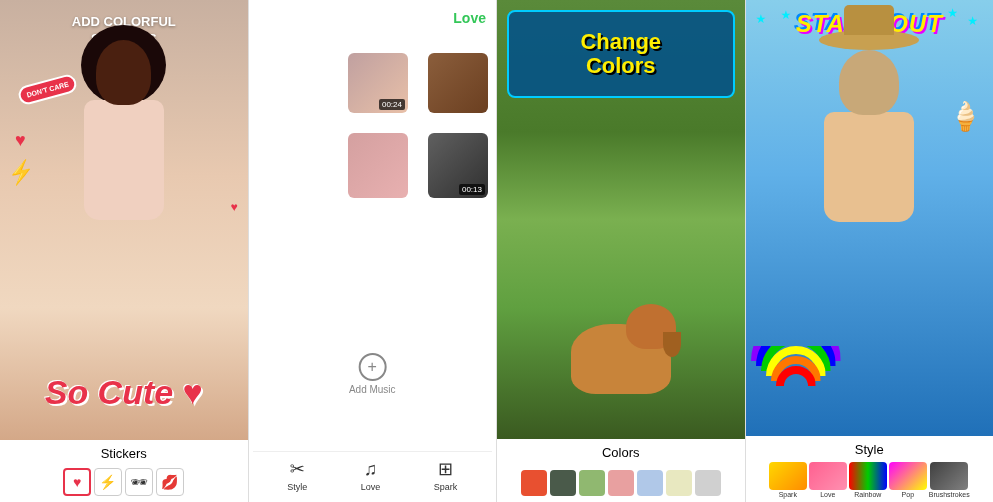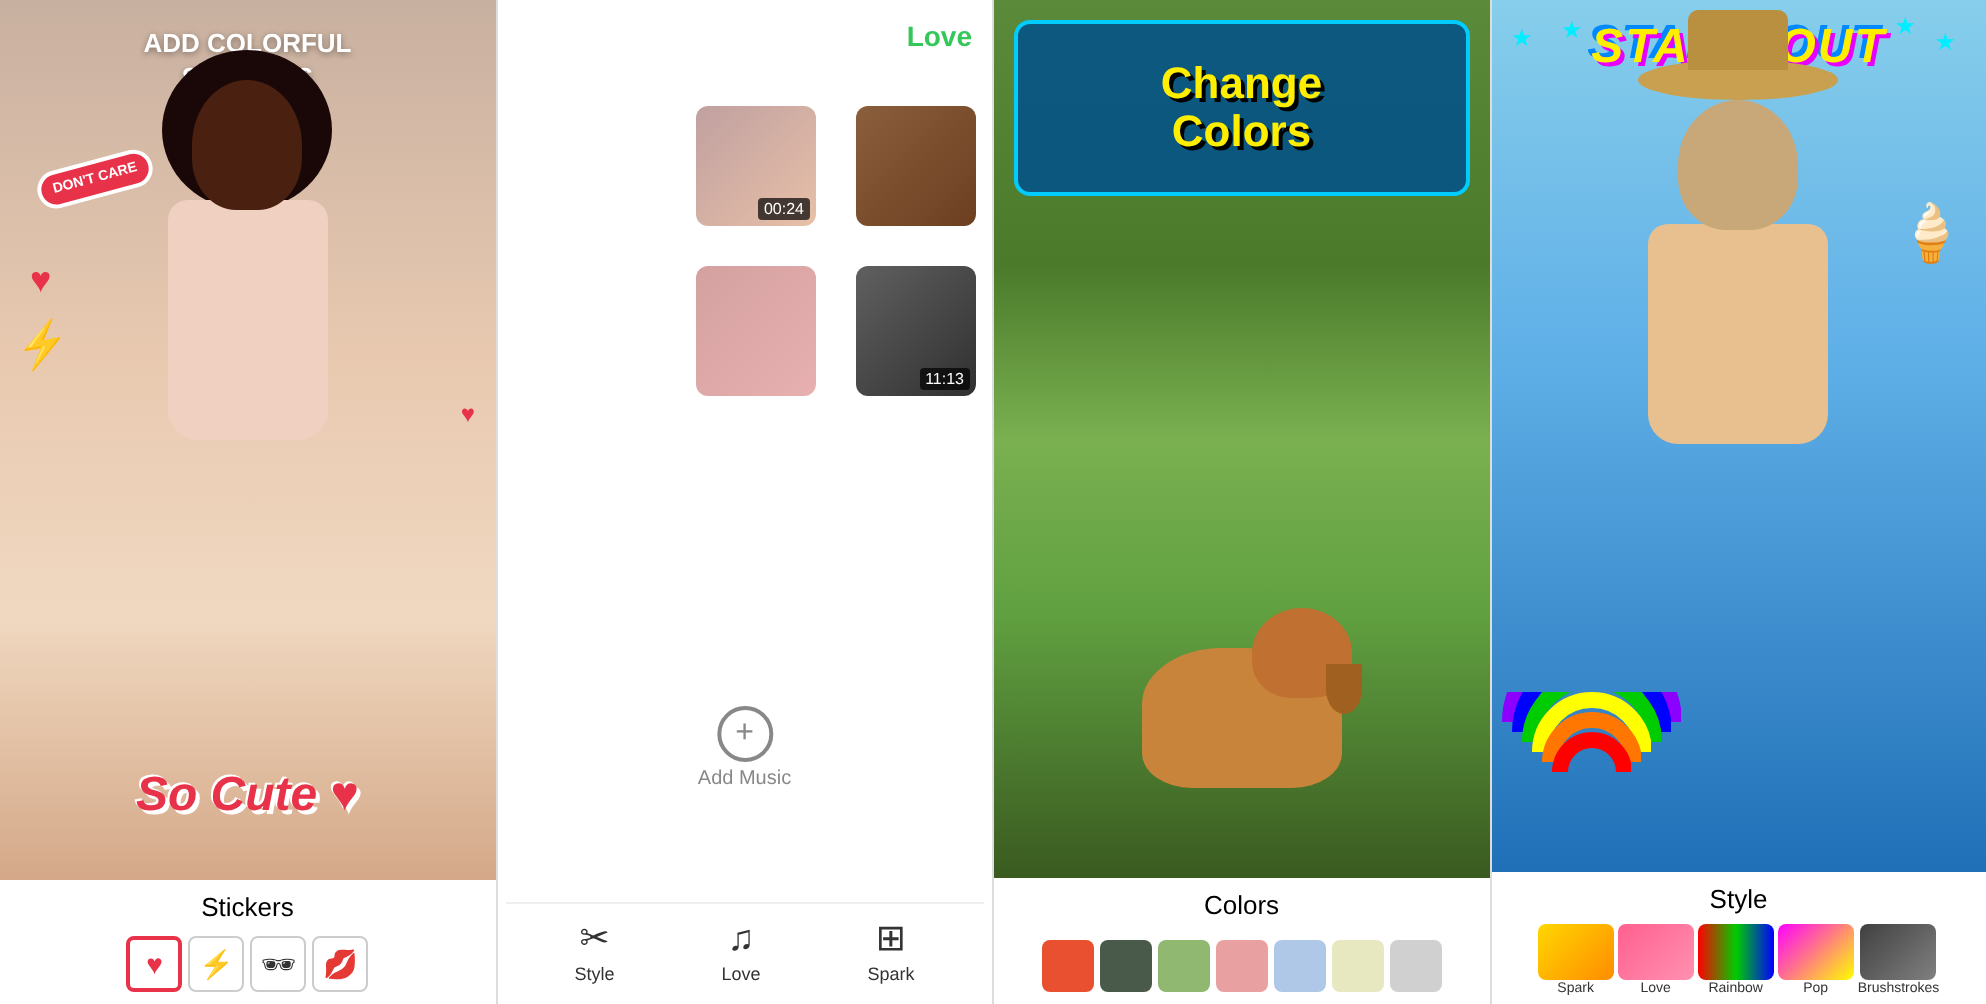--- a/index.html
+++ b/index.html
@@ -122,21 +122,21 @@
       font-size: 22px;
       transform: rotate(-10deg);
     }
 
     .sticker-socute {
       position: absolute;
       bottom: 28px;
       left: 8px;
       right: 8px;
       text-align: center;
-      font-size: 24px;
+      font-size: 34px;
       font-weight: 900;
       color: #e8324a;
       font-style: italic;
       text-shadow: 2px 2px 0 #fff, -1px -1px 0 #fff;
     }
 
     
     .swatch-row {
       display: flex;
       gap: 3px;
@@ -530,21 +530,21 @@
 
         <div class="media-grid">
           <div class="media-thumb media-thumb-1">
             <div class="media-duration">00:24</div>
           </div>
           <div class="media-thumb media-thumb-2"></div>
           <div class="media-thumb media-thumb-3">
             
           </div>
           <div class="media-thumb media-thumb-4">
-            <div class="media-duration">11:13</div>
+            <div class="media-duration">00:13</div>
           </div>
         </div>
 
         <div class="add-media-btn">
           <div class="add-media-circle">+</div>
           <span>Add Music</span>
         </div>
       </div>
     </div>
     <div class="panel-bottom">

